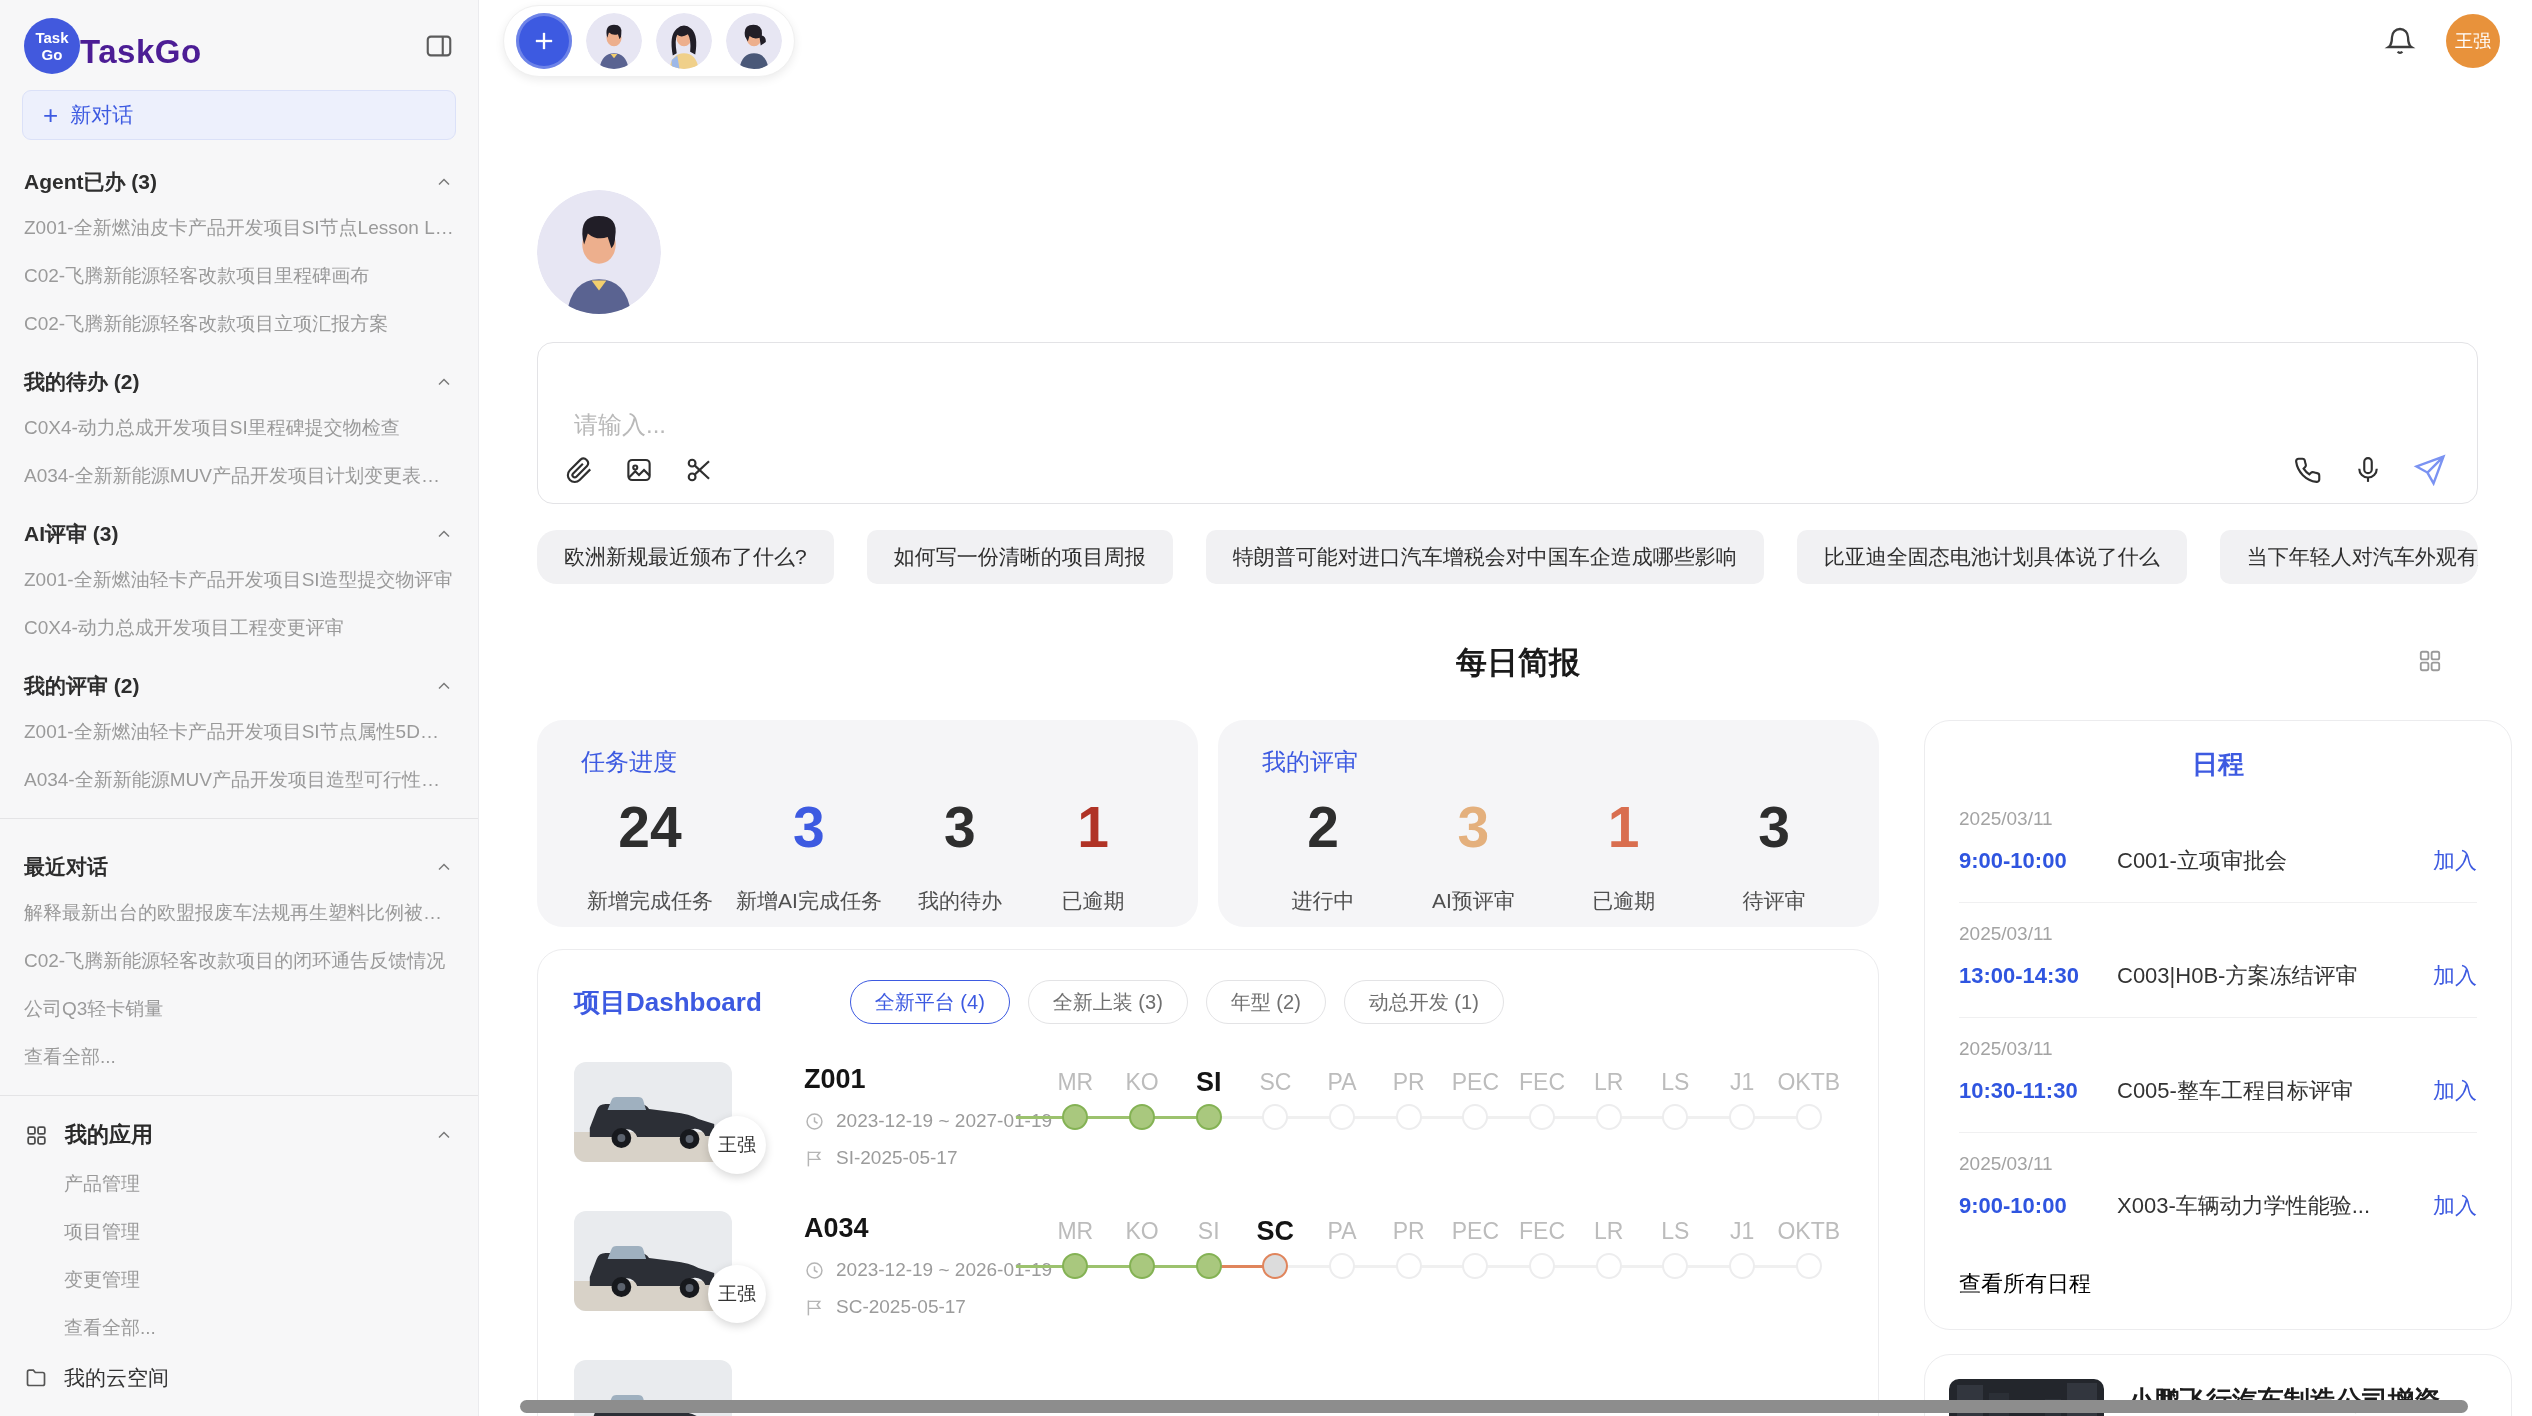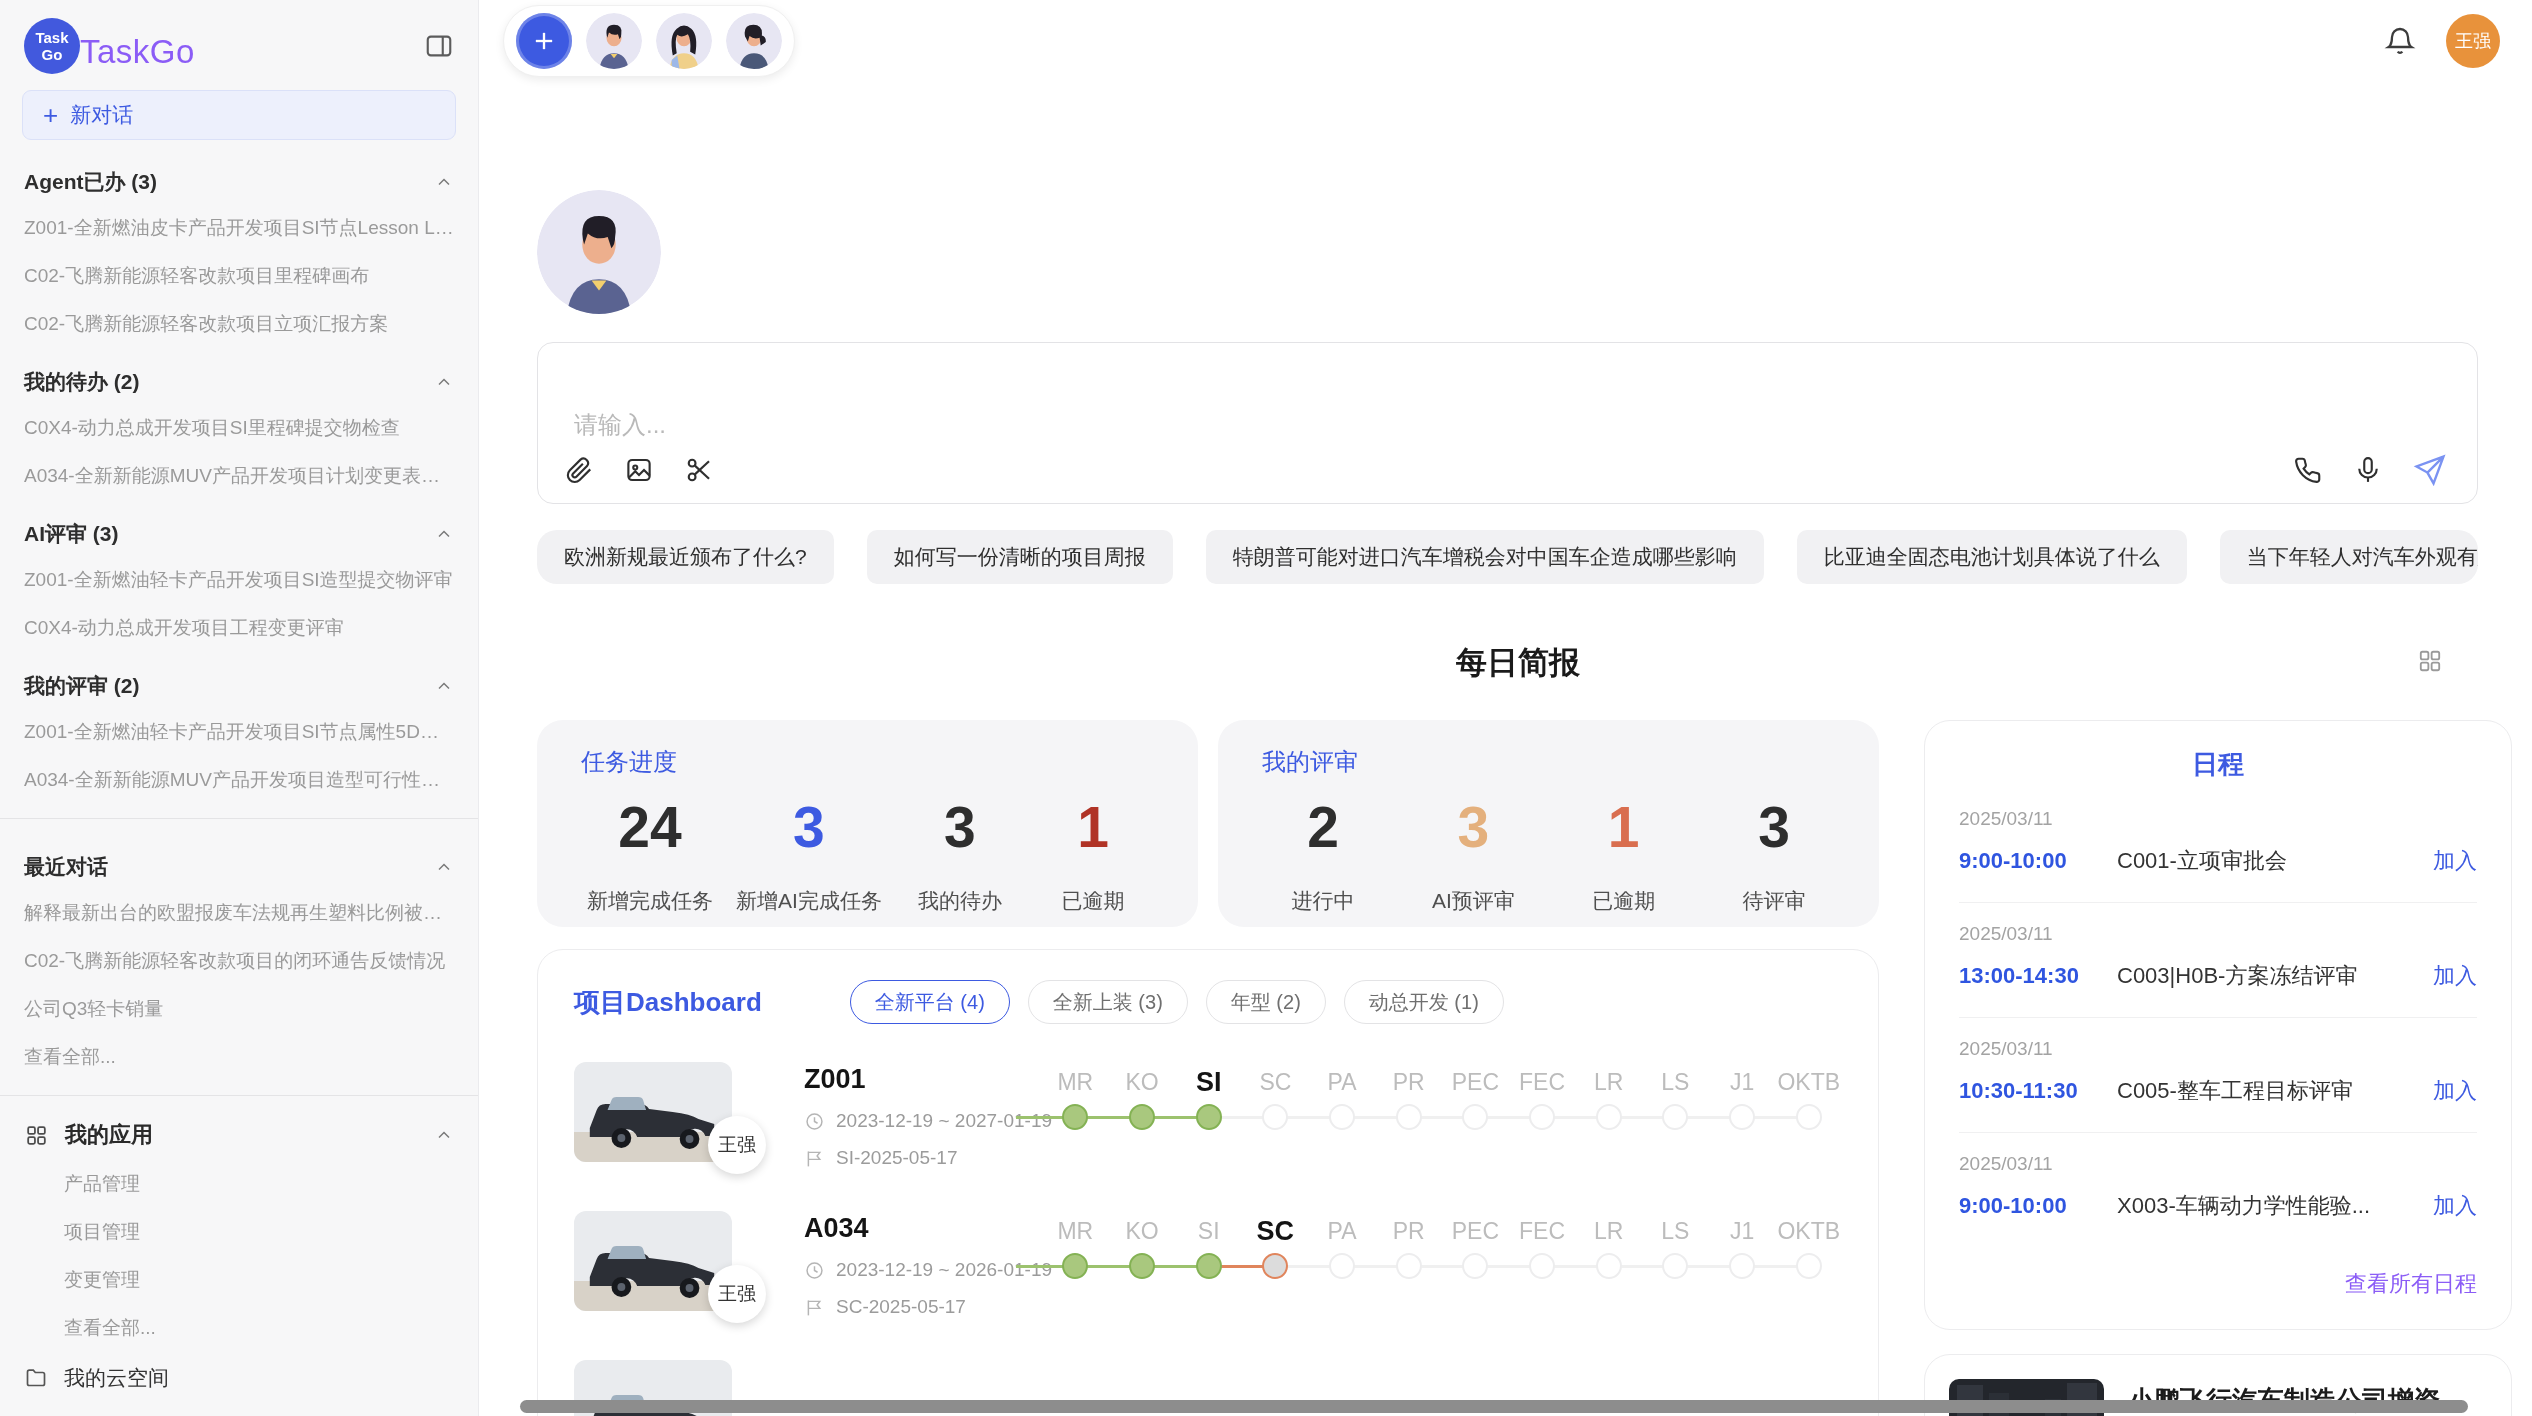--- a/index.html
+++ b/index.html
@@ -6,21 +6,21 @@
     font-family:"Liberation Sans","DejaVu Sans",sans-serif;background:#fff;color:#222;}
   *{box-sizing:border-box;}
   .app{display:flex;width:2532px;height:1416px;}
 
   
   .sidebar{width:479px;min-width:479px;height:100%;background:#f7f7f8;border-right:1px solid #ebebee;
     padding:14px 22px 10px 22px;display:flex;flex-direction:column;overflow:hidden;}
   .brand-row{display:flex;align-items:center;gap:0;padding:4px 2px 16px 2px;}
   .logo{width:56px;height:56px;border-radius:50%;background:#4259dd;color:#fff;display:flex;flex-direction:column;
     align-items:center;justify-content:center;font-size:15px;line-height:17px;font-weight:700;flex:none;}
-  .brand{font-size:33px;font-weight:400;color:#8b5cf6;letter-spacing:.5px;margin-top:12px;}
+  .brand{font-size:33px;font-weight:700;color:#4c1d95;letter-spacing:.5px;margin-top:12px;}
   .collapse-btn{margin-left:auto;width:30px;height:30px;color:#5c5c5c;background:none;border:none;padding:0;cursor:pointer;}
   .collapse-btn svg{width:30px;height:30px;}
   .new-chat{height:50px;border-radius:9px;background:#edf0fc;border:1px solid #dbe1f8;color:#3d5ae1;
     font-size:21px;display:flex;align-items:center;gap:12px;padding:0 20px;cursor:pointer;margin-bottom:8px;font-weight:500;}
   .new-chat .plus{font-size:26px;font-weight:400;line-height:1;}
   .sec-head{display:flex;align-items:center;justify-content:space-between;padding:20px 2px 8px 2px;
     font-size:21px;color:#2e2e2e;font-weight:600;cursor:pointer;}
   .sec-head .chev{width:20px;height:20px;color:#7a7a7a;}
   .sec-head .chev svg{width:20px;height:20px;}
   .side-item{font-size:19px;color:#9a9a9a;padding:11px 2px;white-space:nowrap;overflow:hidden;
@@ -127,21 +127,21 @@
 
   .sched-card{border:1px solid #ececee;border-radius:26px;padding:26px 34px 16px 34px;background:#fff;}
   .sched-title{text-align:center;font-size:26px;color:#3d5ae1;font-weight:600;padding-bottom:6px;}
   .sched-item{padding:20px 0 26px 0;border-bottom:1px solid #f0f0f1;}
   .sched-item:last-of-type{border-bottom:none;}
   .sched-date{font-size:19px;color:#a3a3a3;}
   .sched-row{display:flex;align-items:center;margin-top:16px;}
   .sched-time{font-size:22px;font-weight:700;color:#2f55e0;width:158px;flex:none;}
   .sched-name{font-size:22px;color:#333;flex:1;white-space:nowrap;overflow:hidden;text-overflow:ellipsis;margin-right:14px;}
   .sched-join{font-size:22px;color:#3d5ae1;cursor:pointer;flex:none;}
-  .sched-viewall{text-align:right;font-size:22px;color:#8b5cf6;padding:22px 0 14px 0;cursor:pointer;}
+  .sched-viewall{text-align:left;font-size:22px;color:#000000;padding:22px 0 14px 0;cursor:pointer;}
 
   .news-card{margin-top:24px;border:1px solid #ececee;border-radius:26px;padding:24px;display:flex;gap:24px;background:#fff;height:160px;}
   .news-img{width:155px;height:100px;border-radius:10px;overflow:hidden;flex:none;}
   .news-img svg{width:155px;height:100px;display:block;}
   .news-body{flex:1;min-width:0;padding-top:4px;}
   .news-title{font-size:26px;font-weight:700;color:#1c1c1c;}
 
   .hscrollbar{position:absolute;left:41px;bottom:3px;width:1948px;height:13px;border-radius:7px;background:#8d8d8d;z-index:9;}
 </style>
 </head>

